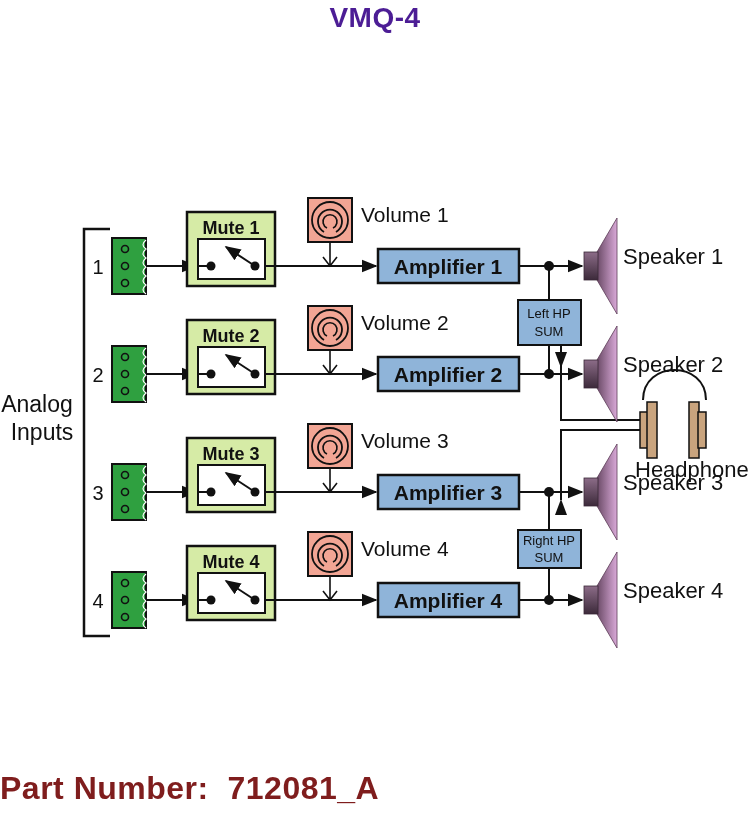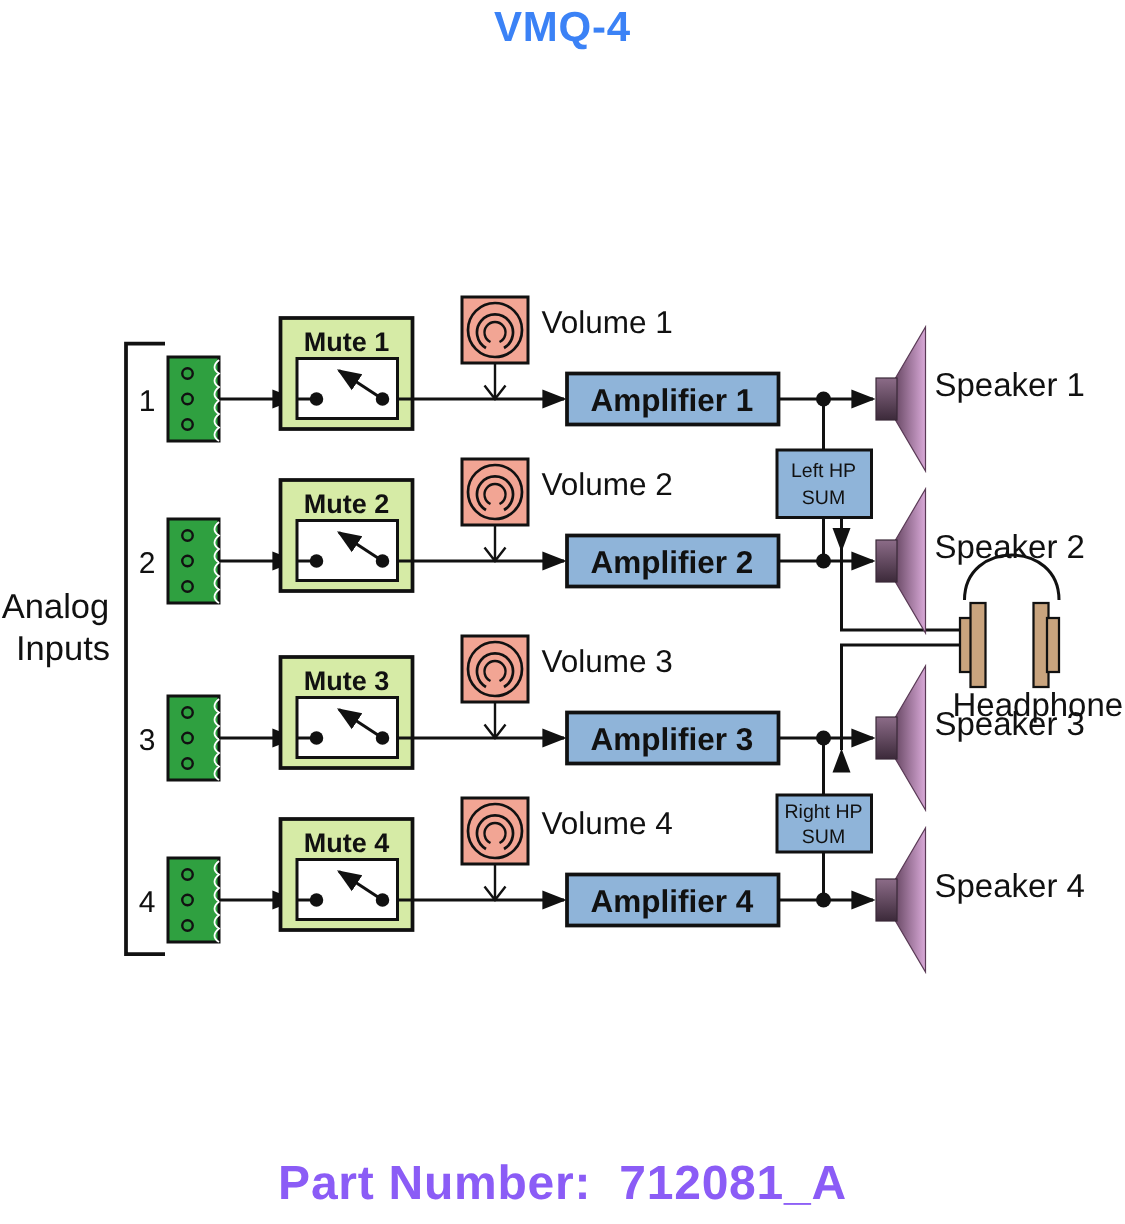--- a/index.html
+++ b/index.html
@@ -1,18 +1,18 @@
 <!DOCTYPE html>
 <html><head>
 <meta charset="utf-8">
 <style>
   html, body { margin: 0; padding: 0; background: #ffffff; }
   body { width: 750px; height: 816px; position: relative; overflow: hidden; font-family: "Liberation Sans", sans-serif; }
-  .title { position: absolute; left: 0; top: 2px; width: 750px; text-align: center; font-weight: bold; font-size: 28px; color: #3b82f6; letter-spacing: 0.5px; }
-  .footer { position: absolute; left: 0; top: 770px; width: 750px; text-align: center; font-weight: bold; font-size: 32px; color: #8b5cf6; letter-spacing: 0.5px; white-space: pre; }
+  .title { position: absolute; left: 0; top: 2px; width: 750px; text-align: center; font-weight: bold; font-size: 28px; color: #4c1d95; letter-spacing: 0.5px; }
+  .footer { position: absolute; left: 0; top: 770px; width: 750px; text-align: left; font-weight: bold; font-size: 32px; color: #7f1d1d; letter-spacing: 0.5px; white-space: pre; }
   svg { position: absolute; left: 0; top: 0; }
   .lbl { font-family: "Liberation Sans", sans-serif; fill: #111; }
   .cond { font-family: "Liberation Sans", sans-serif; }
 </style>
 </head>
 <body>
 
 <div class="title">VMQ-4</div>
 
 <svg id="diagram" width="750" height="816" viewBox="0 0 750 816">

